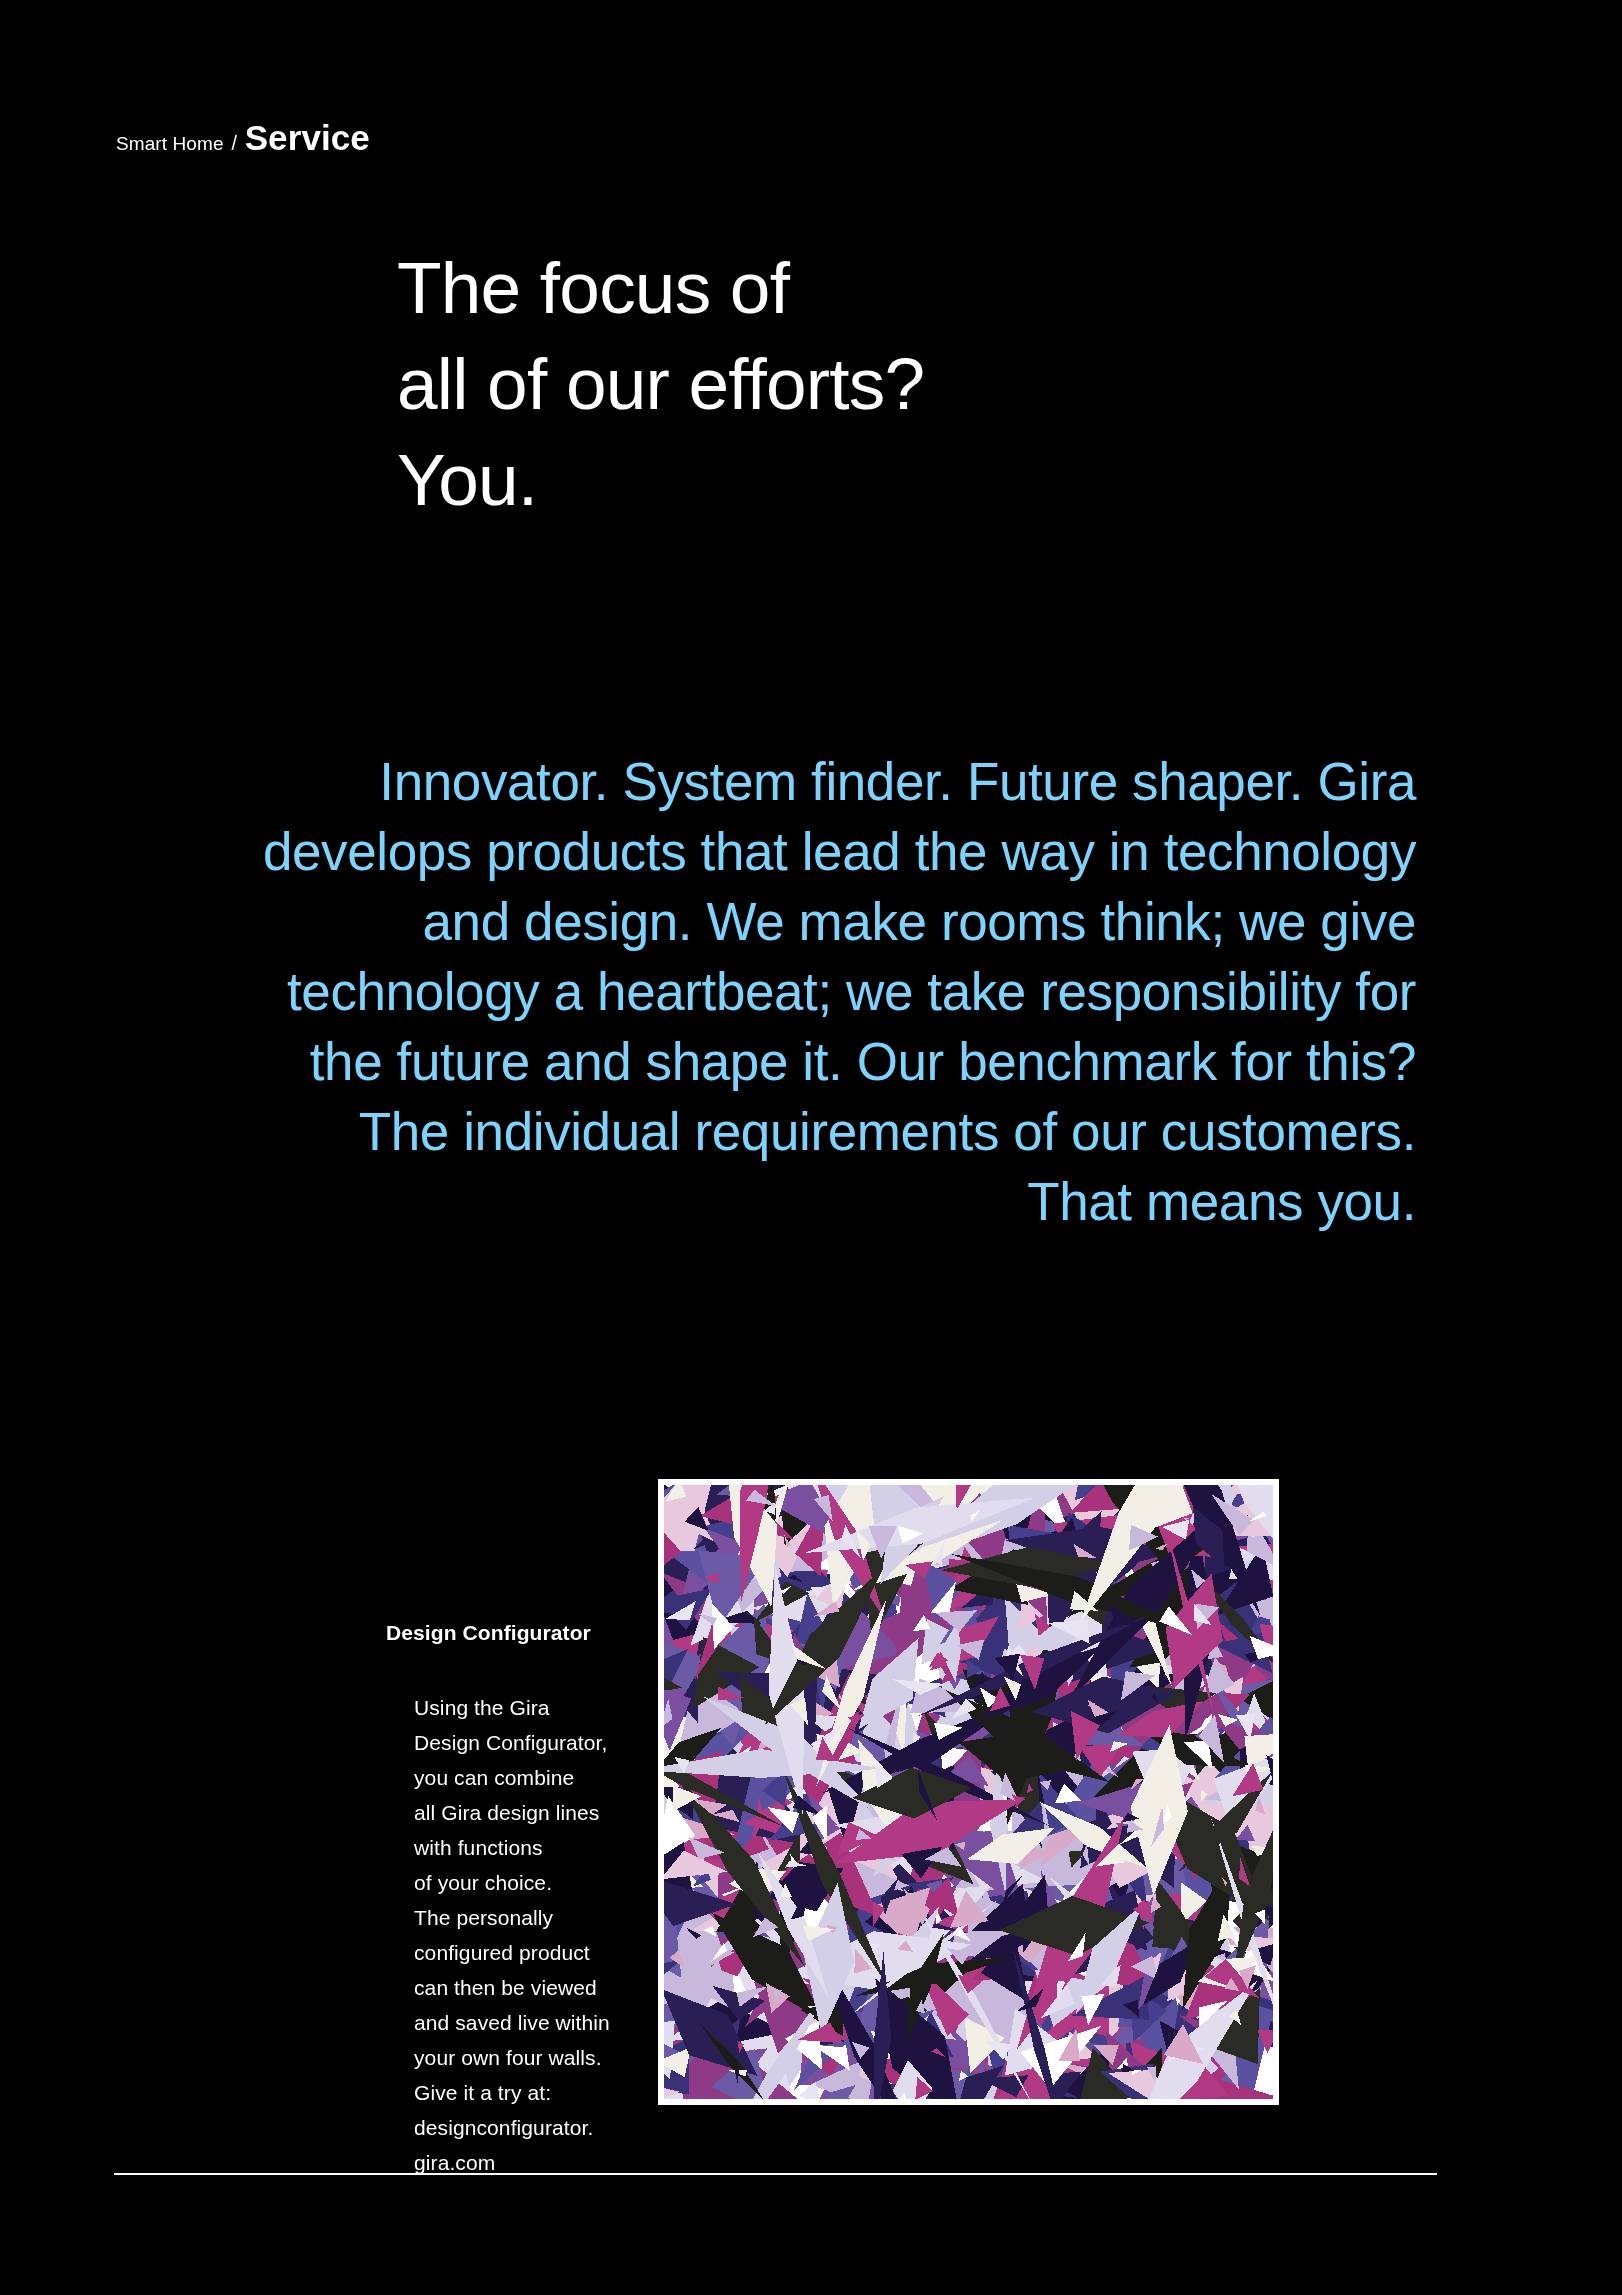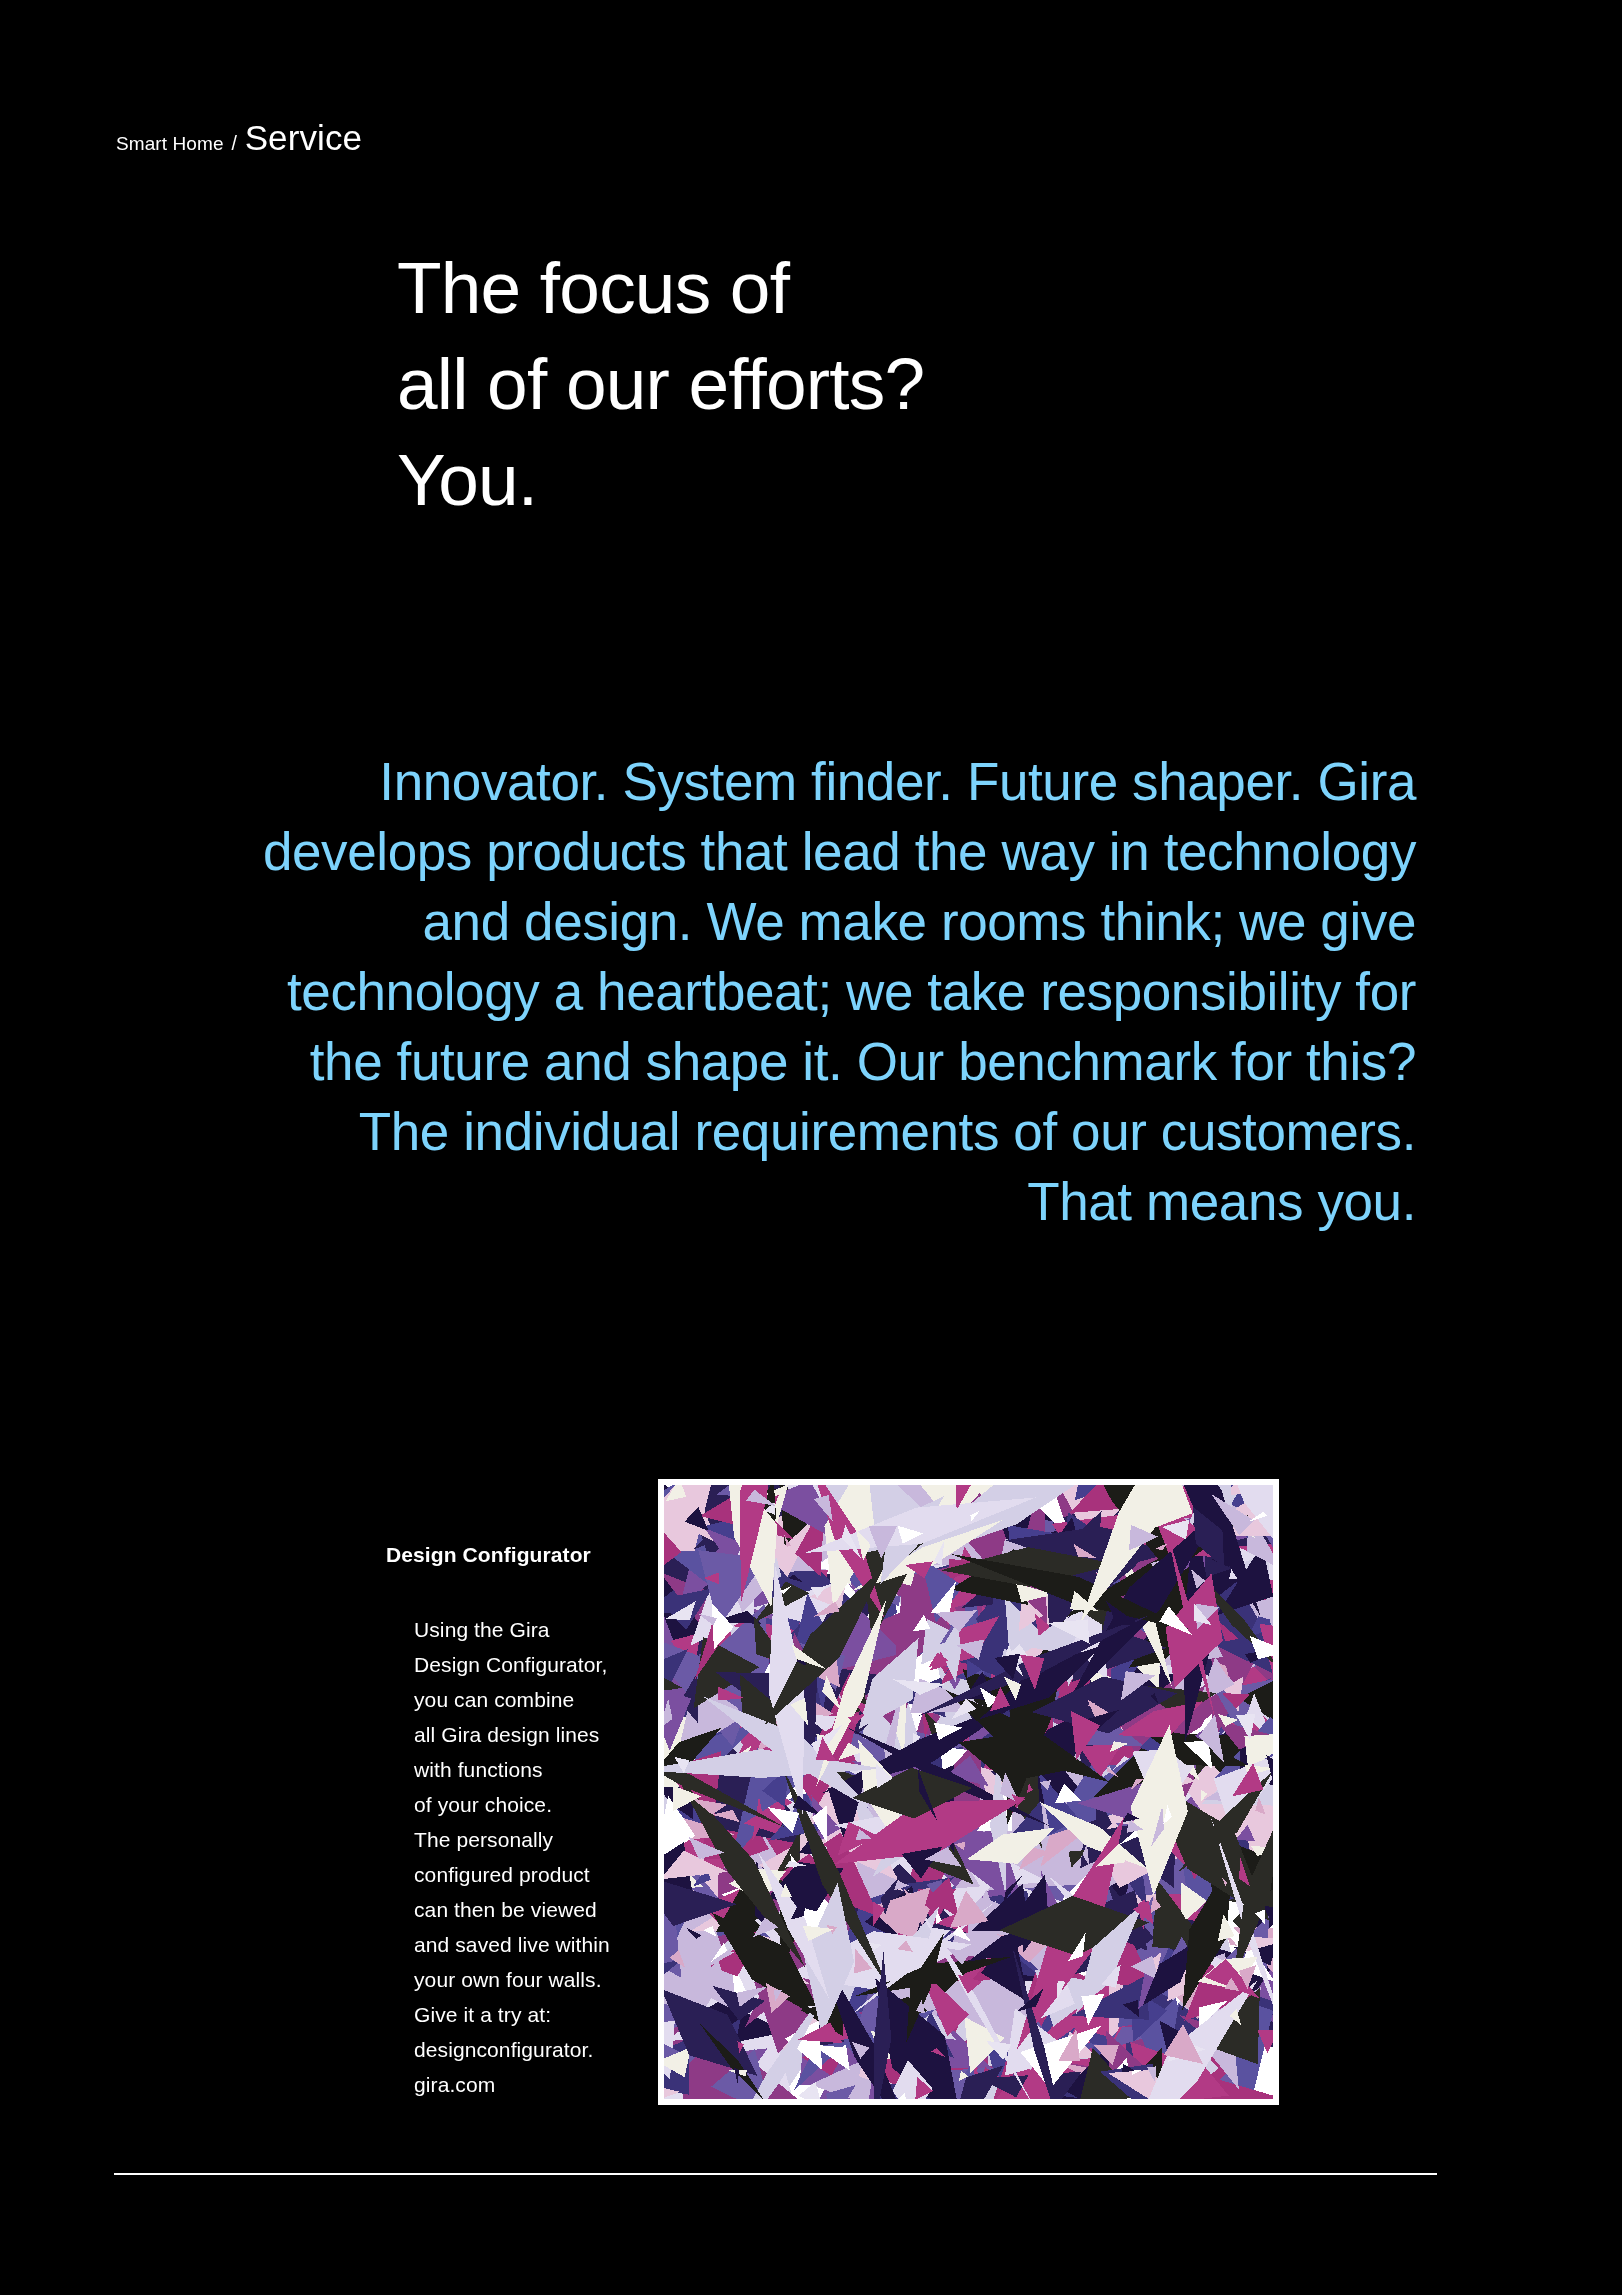--- a/index.html
+++ b/index.html
@@ -37,21 +37,21 @@
   }
   .breadcrumb-sep {
     font-size:19.5px;
     font-weight:300;
     color:#ffffff;
     margin:0 7.8px 0 7.8px;
     line-height:1;
   }
   .breadcrumb-current {
     font-size:35px;
-    font-weight:400;
+    font-weight:700;
     letter-spacing:0.1px;
     color:#ffffff;
     line-height:1;
   }
 
   
   .headline {
     position:absolute;
     left:385px;
     top:240px;
@@ -76,21 +76,21 @@
     letter-spacing:-0.4px;
     color:#7dd3fc;
     white-space:pre-line;
     text-align:right;
   }
 
   
   .caption {
     position:absolute;
     left:386px;
-    top:1542px;
+    top:1620px;
     width:240px;
   }
   .caption-title {
     font-size:21px;
     font-weight:700;
     line-height:26px;
     letter-spacing:0.1px;
     color:#ffffff;
     margin-bottom:44px;
   }

